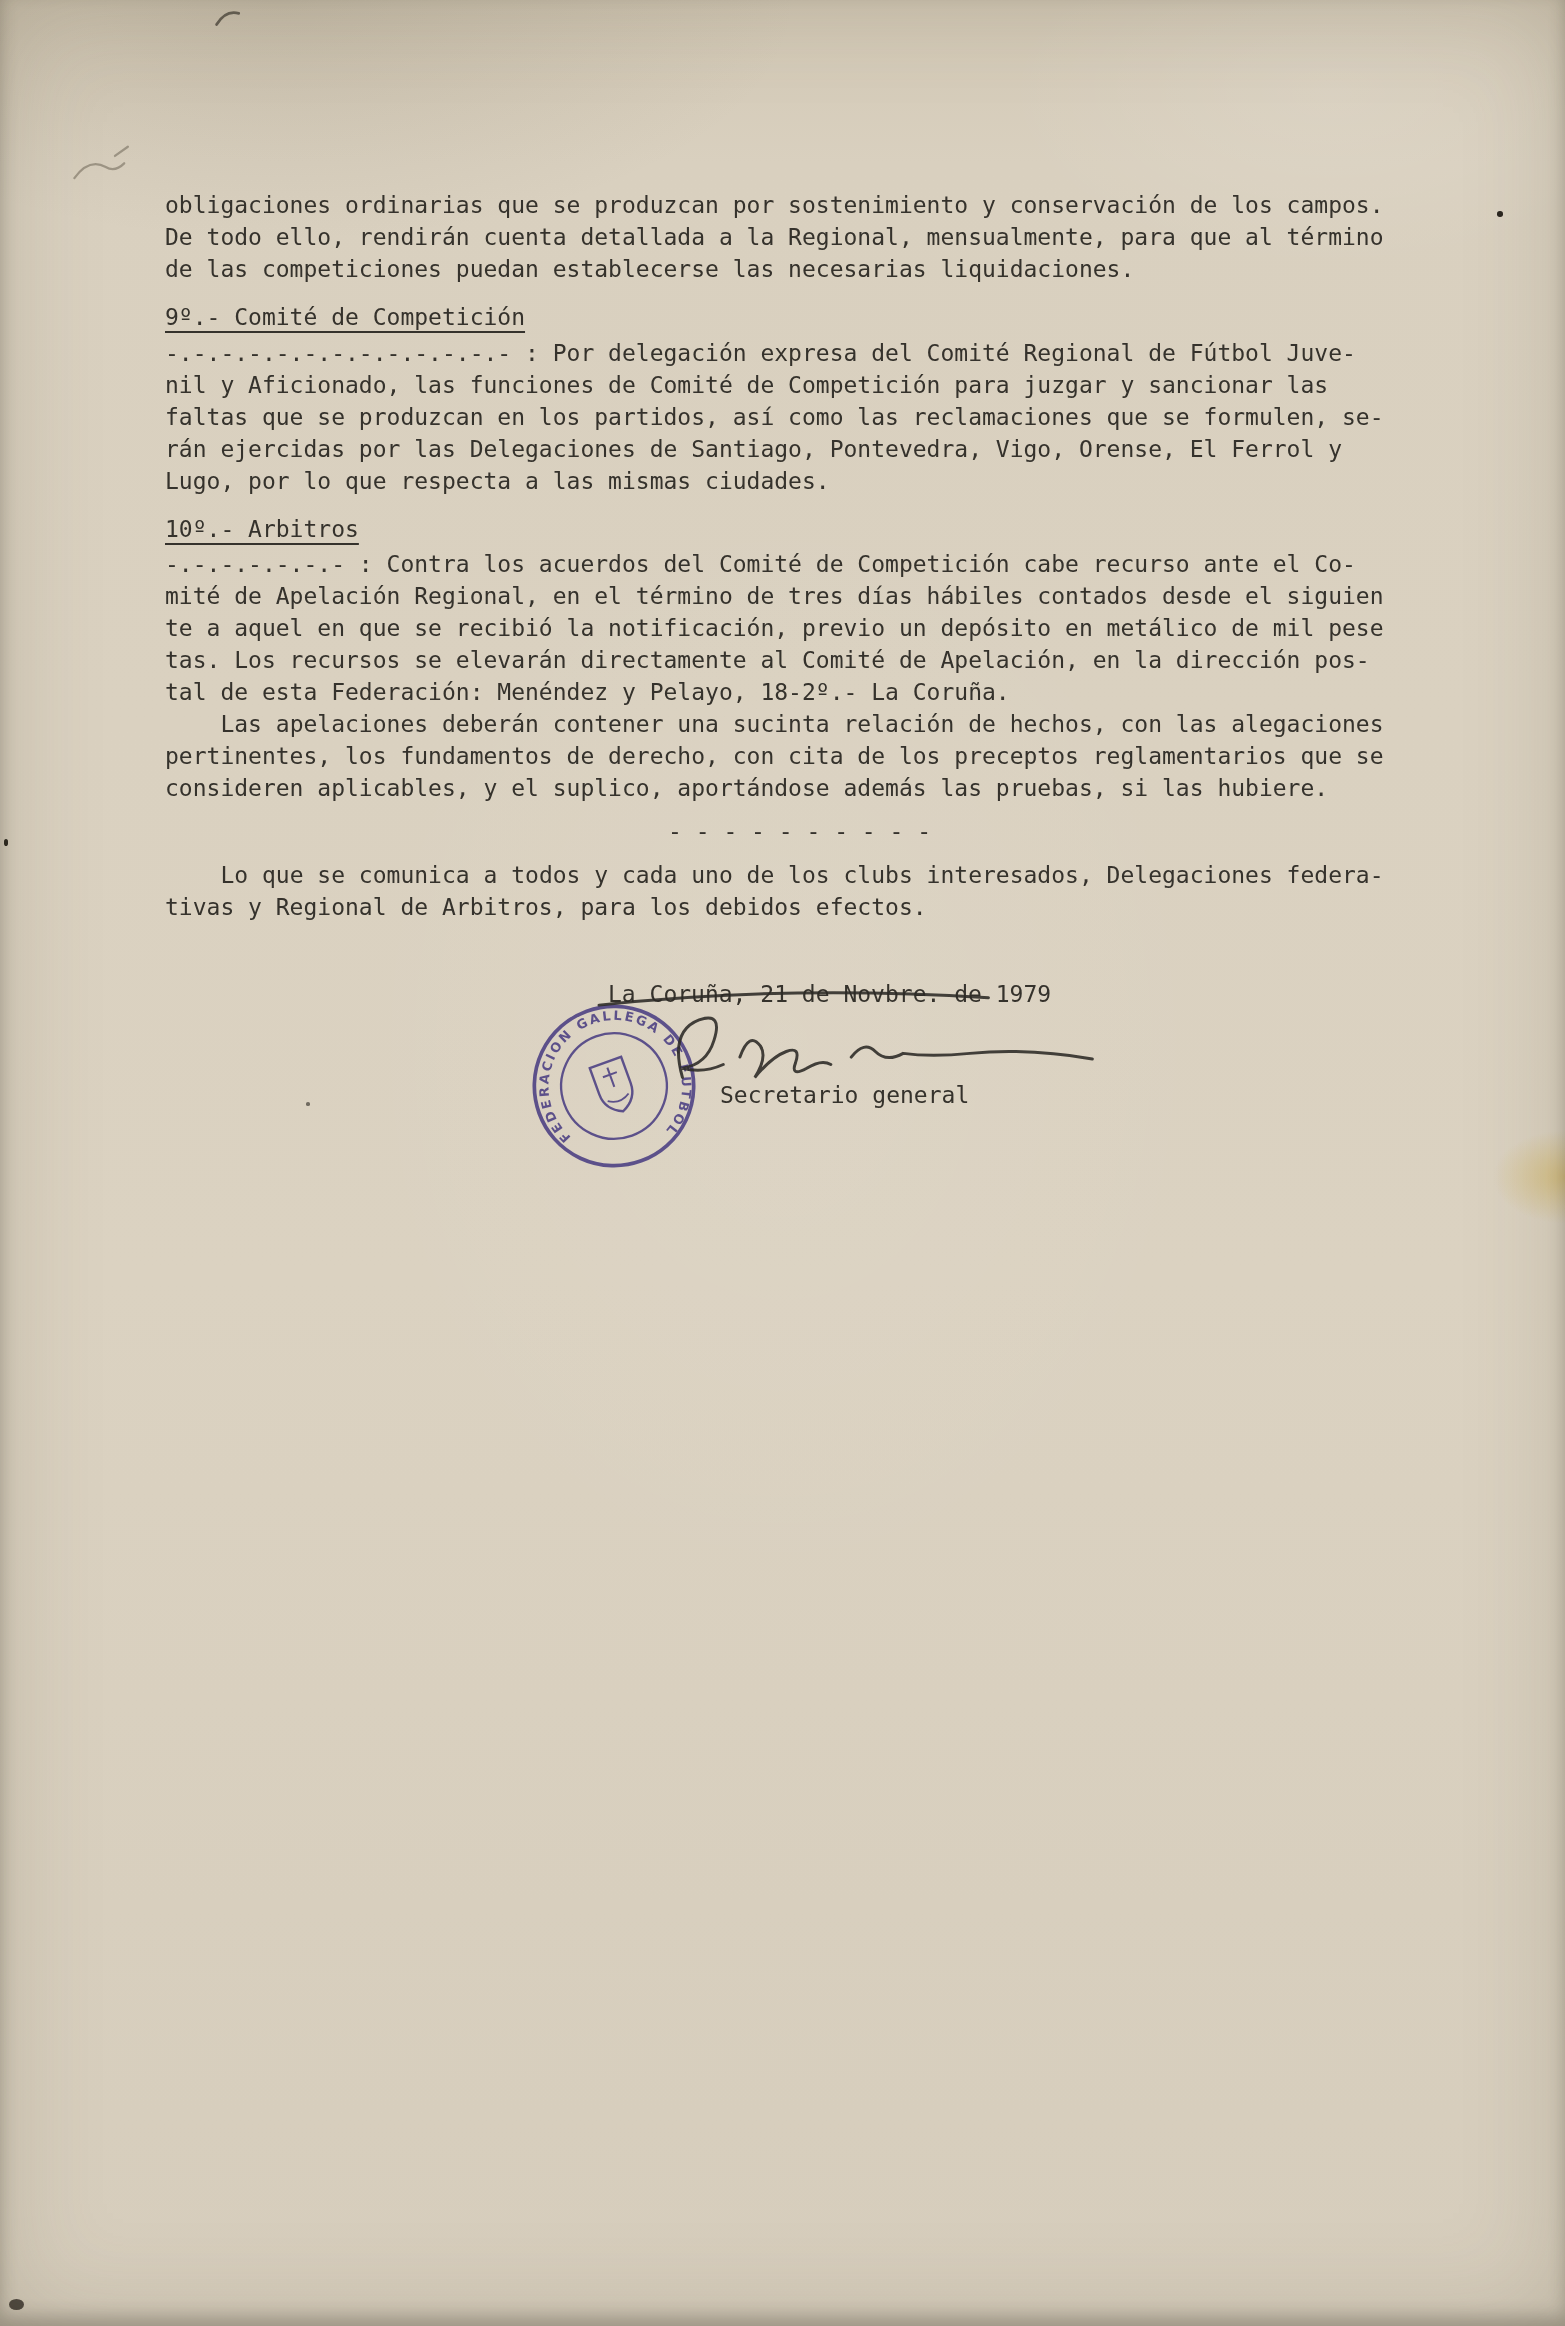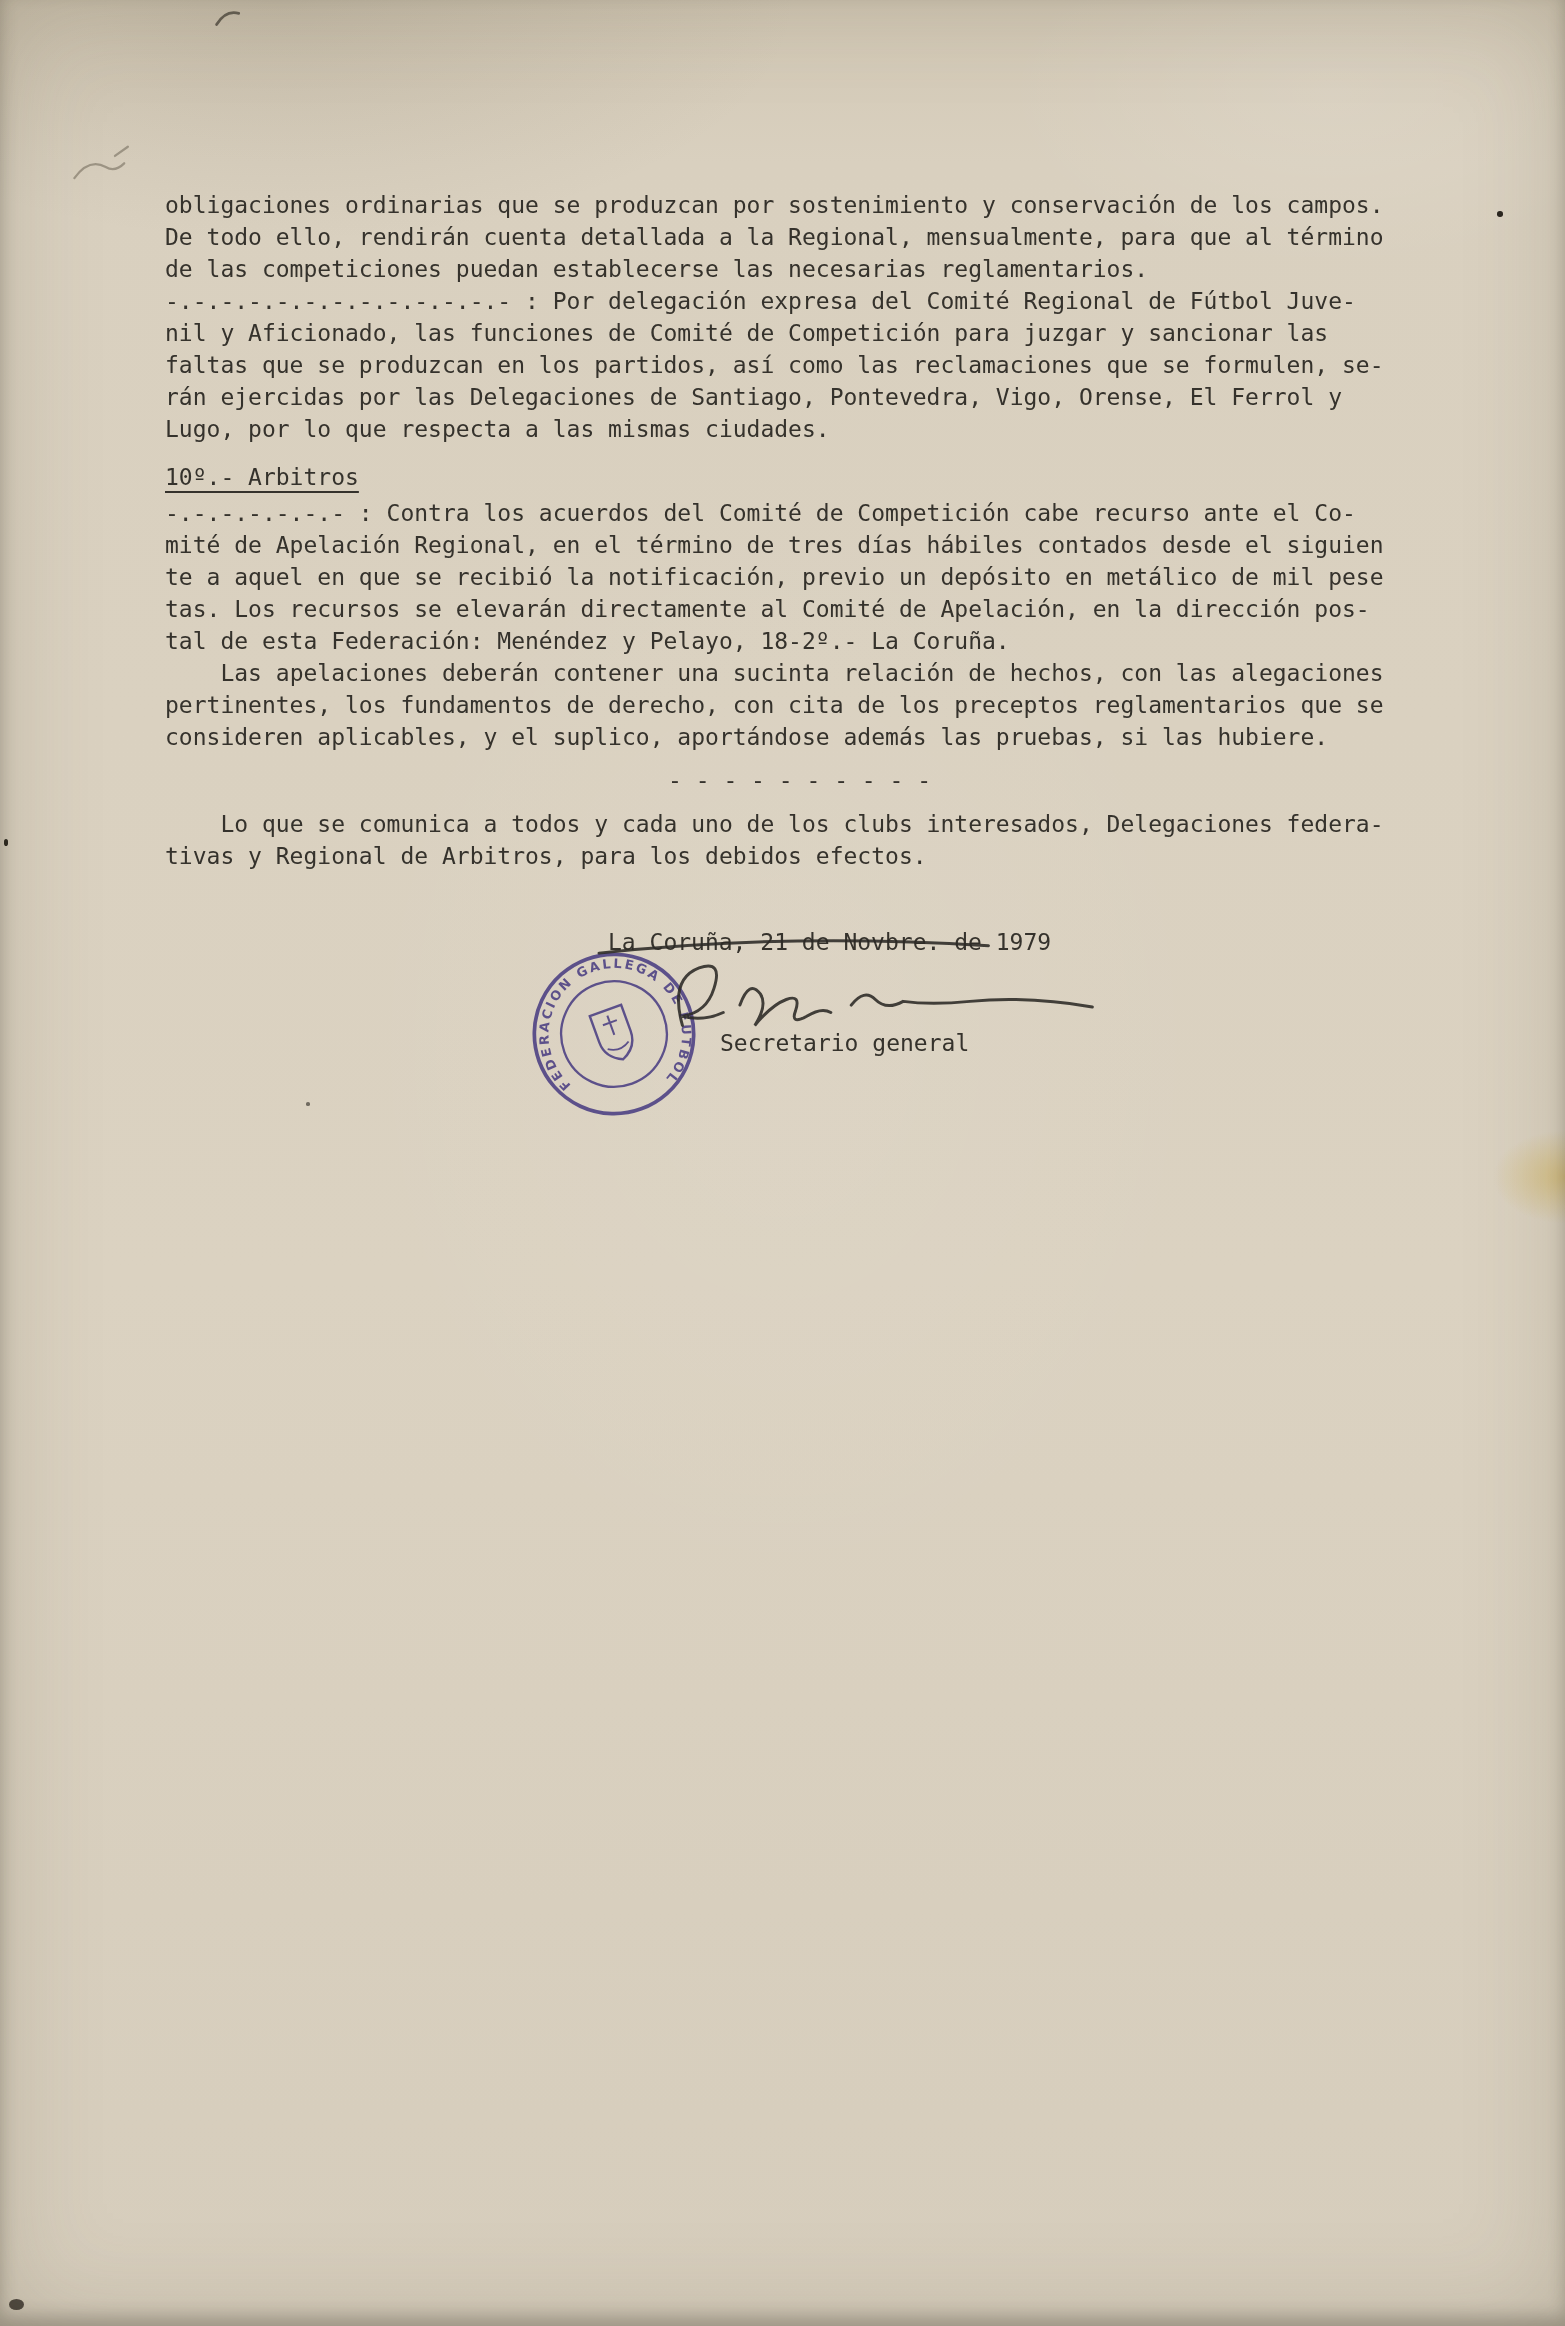--- a/index.html
+++ b/index.html
@@ -66,22 +66,23 @@
 
 <div class="speck s1"></div>
 <div class="speck s2"></div>
 <div class="speck s3"></div>
 <div class="speck s4"></div>
 
 <div class="content">
 
   <div class="block">obligaciones ordinarias que se produzcan por sostenimiento y conservación de los campos.
 De todo ello, rendirán cuenta detallada a la Regional, mensualmente, para que al término
-de las competiciones puedan establecerse las necesarias reglamentarios.</div>
+de las competiciones puedan establecerse las necesarias liquidaciones.</div>
 
+  <div class="heading">9º.- Comité de Competición</div>
   <div class="block">-.-.-.-.-.-.-.-.-.-.-.-.- : Por delegación expresa del Comité Regional de Fútbol Juve-
 nil y Aficionado, las funciones de Comité de Competición para juzgar y sancionar las
 faltas que se produzcan en los partidos, así como las reclamaciones que se formulen, se-
 rán ejercidas por las Delegaciones de Santiago, Pontevedra, Vigo, Orense, El Ferrol y
 Lugo, por lo que respecta a las mismas ciudades.</div>
 
   <div class="heading">10º.- Arbitros</div>
   <div class="block">-.-.-.-.-.-.- : Contra los acuerdos del Comité de Competición cabe recurso ante el Co-
 mité de Apelación Regional, en el término de tres días hábiles contados desde el siguien
 te a aquel en que se recibió la notificación, previo un depósito en metálico de mil pese

